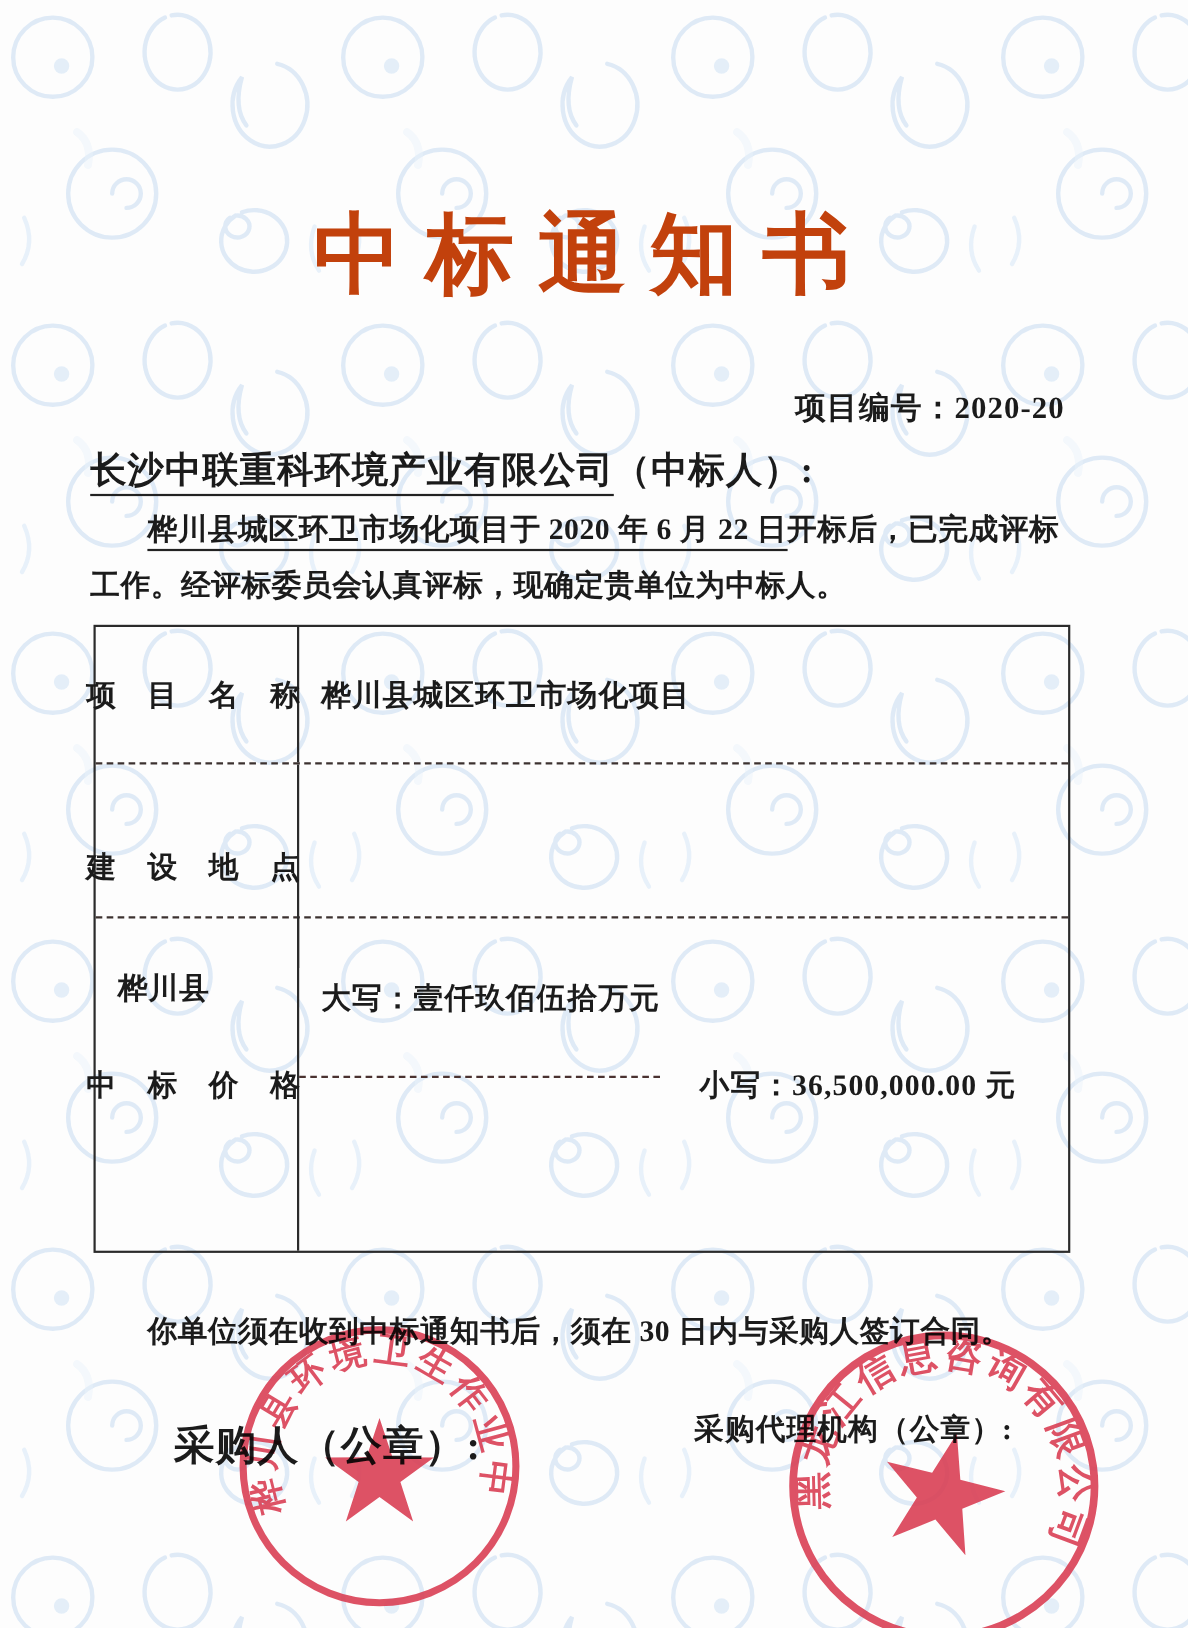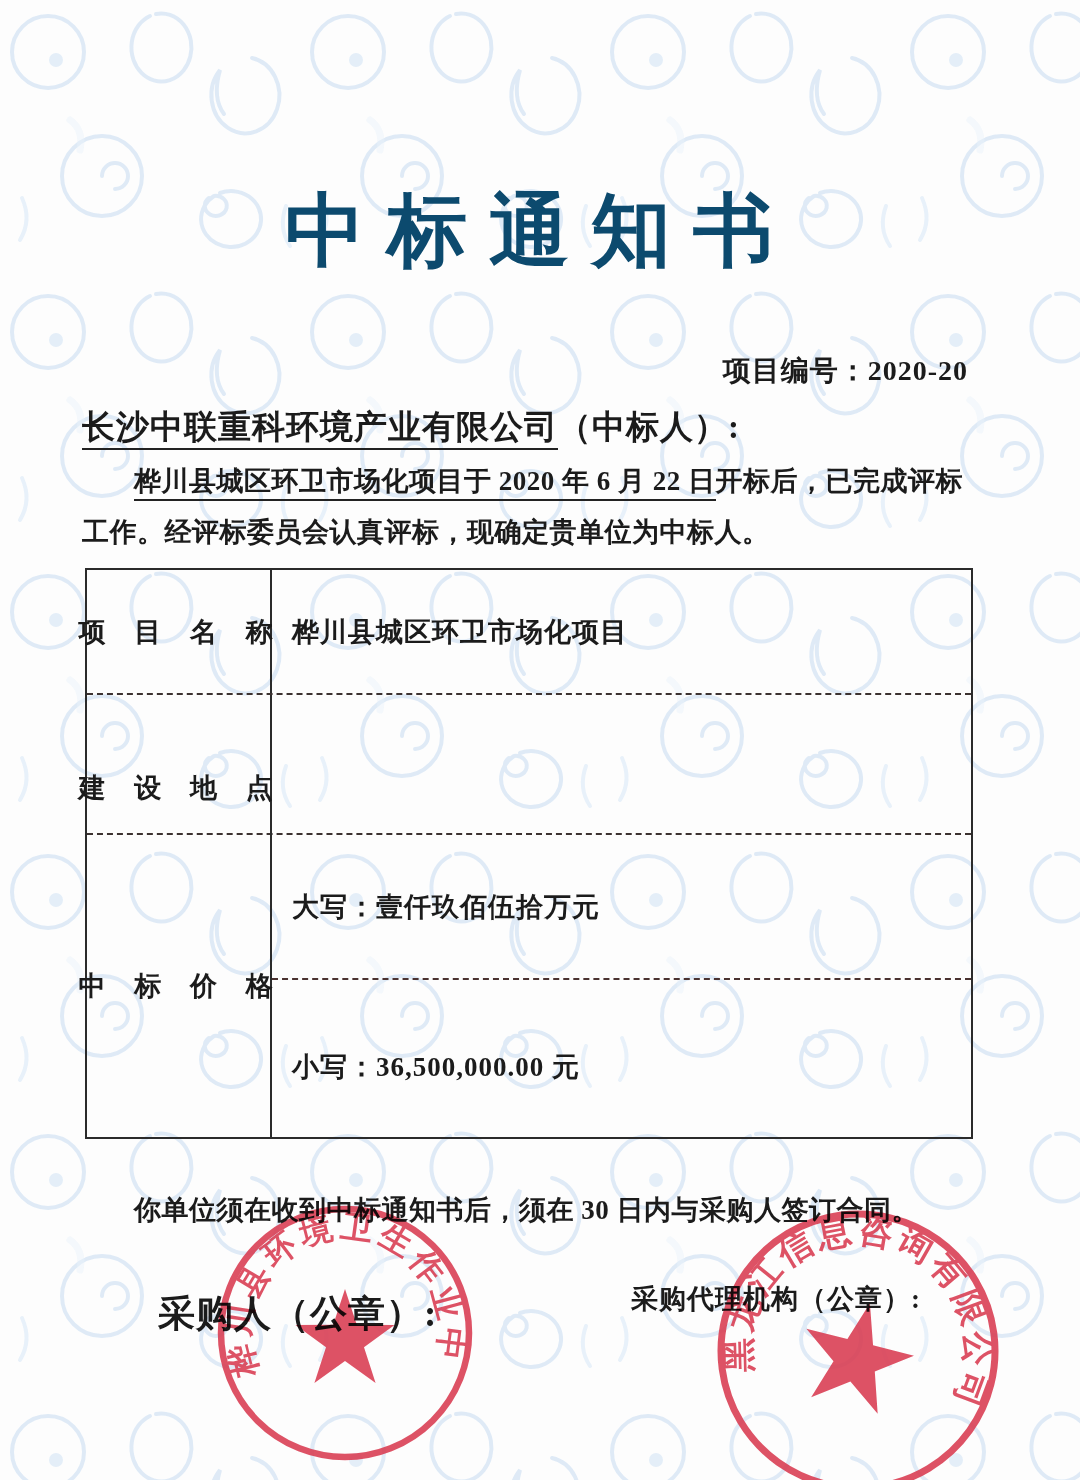--- a/index.html
+++ b/index.html
@@ -8,21 +8,21 @@
     background:#fdfdfd;
     font-family:"Liberation Serif","DejaVu Serif",serif;
     color:#1b1b1b;
   }
   .bg-layer{position:absolute;left:0;top:0;z-index:0;}
   .page{position:absolute;left:0;top:0;width:1080px;height:1480px;z-index:1;}
 
   .doc-title{
     position:absolute;top:178px;left:0;width:100%;
     text-align:center;font-size:80px;font-weight:700;
-    letter-spacing:22px;color:#0c4a6e;
+    letter-spacing:22px;color:#c2410c;
   }
   .proj-no{
     position:absolute;top:352px;right:112px;
     font-size:28px;font-weight:600;letter-spacing:1px;
   }
   .addressee{
     position:absolute;top:405px;left:82px;
     font-size:33px;font-weight:700;letter-spacing:1px;
   }
   .addressee .uline{border-bottom:2.5px solid #222;padding-bottom:3px;}
@@ -50,21 +50,21 @@
     display:flex;align-items:center;justify-content:center;
     box-sizing:border-box;padding:0 10px;
     font-size:27px;font-weight:600;letter-spacing:6px;word-spacing:10px;
     white-space:nowrap;
   }
   .t-value{
     flex:1 1 auto;display:flex;align-items:center;
     box-sizing:border-box;padding-left:20px;
     font-size:27px;font-weight:600;letter-spacing:1px;
   }
-  .t-value-split{flex:1 1 auto;display:flex;flex-direction:column;gap:16px;}
+  .t-value-split{flex:1 1 auto;display:flex;flex-direction:row;gap:16px;}
   .t-sub{
     display:flex;align-items:center;box-sizing:border-box;padding-left:20px;
     font-size:27px;font-weight:600;letter-spacing:1px;
   }
   .t-sub.upper{height:145px;border-bottom:2.5px dashed #4a3230;}
   .t-sub.lower{flex:1 1 auto;}
 
   .closing{
     position:absolute;top:1192px;left:134px;
     font-size:27px;font-weight:600;letter-spacing:.5px;
@@ -117,20 +117,21 @@
 
   <div class="body-line2">工作。经评标委员会认真评标，现确定贵单位为中标人。</div>
 
   <div class="award-table">
     <div class="t-row r1">
       <div class="t-label">项 目 名 称</div>
       <div class="t-value">桦川县城区环卫市场化项目</div>
     </div>
     <div class="t-row r2">
       <div class="t-label">建 设 地 点</div>
+      <div class="t-value">桦川县</div>
     </div>
     <div class="t-row r3">
       <div class="t-label">中 标 价 格</div>
       <div class="t-value-split">
         <div class="t-sub upper">大写：壹仟玖佰伍拾万元</div>
         <div class="t-sub lower">小写：36,500,000.00 元</div>
       </div>
     </div>
   </div>
 

